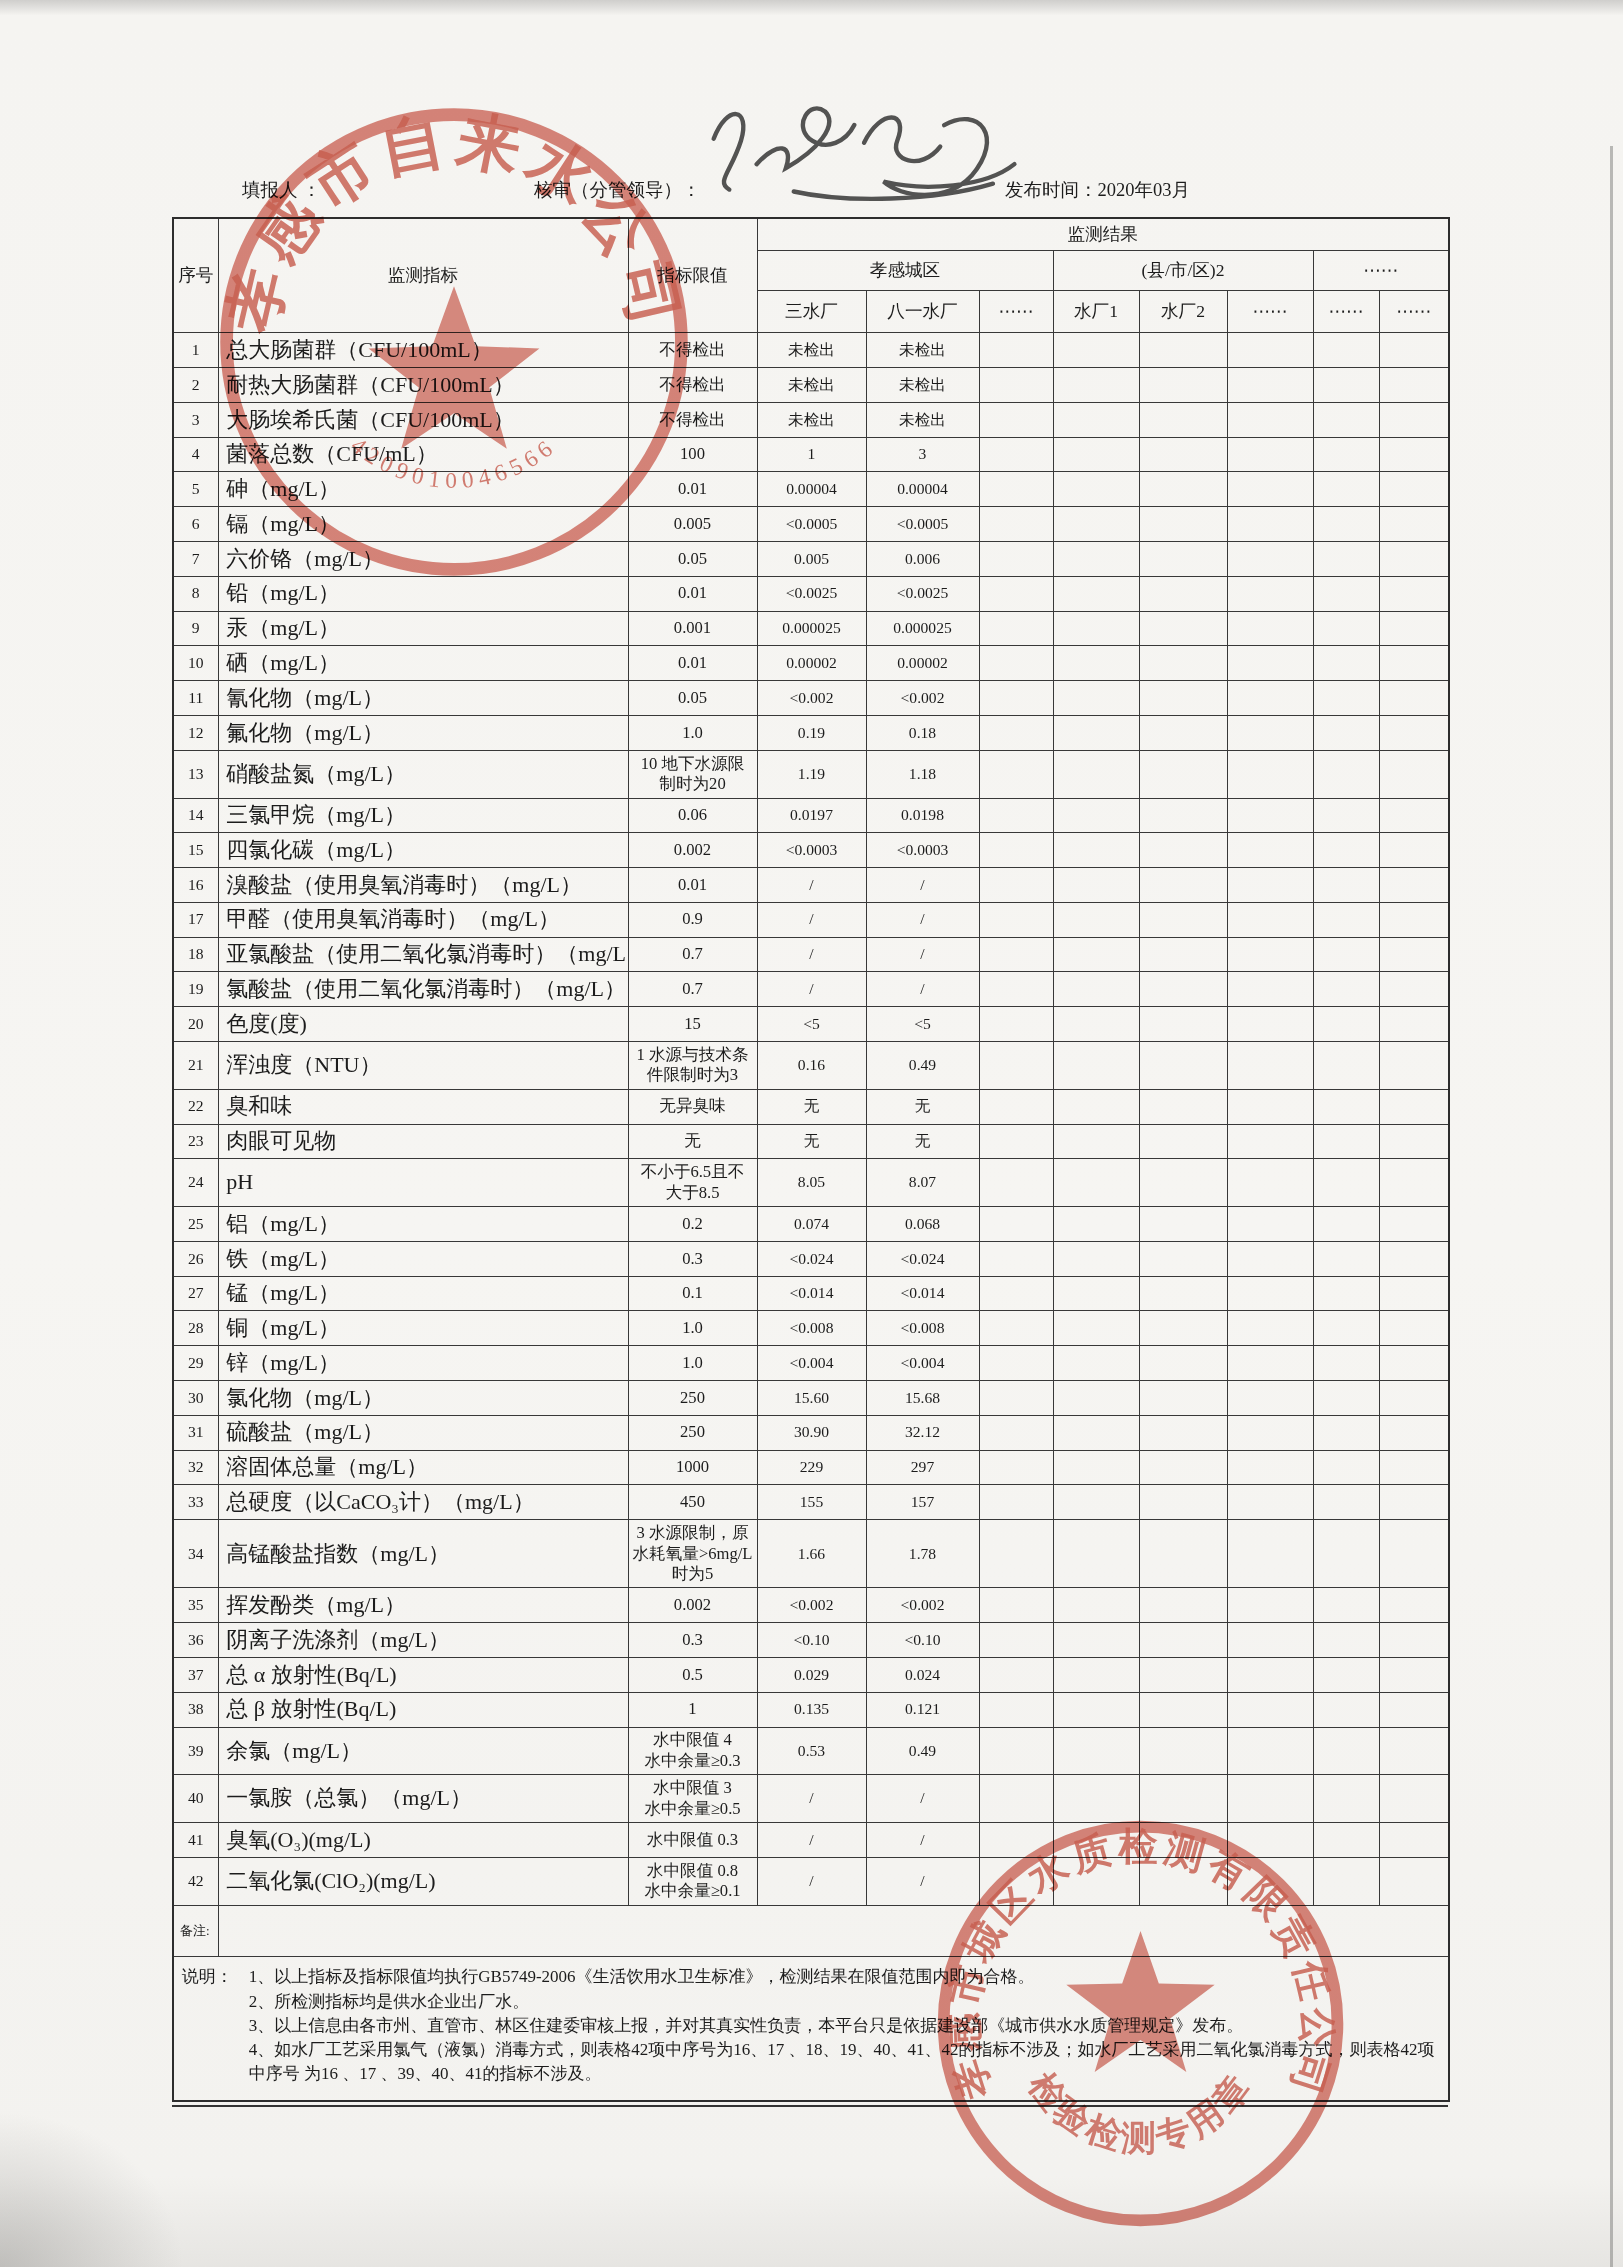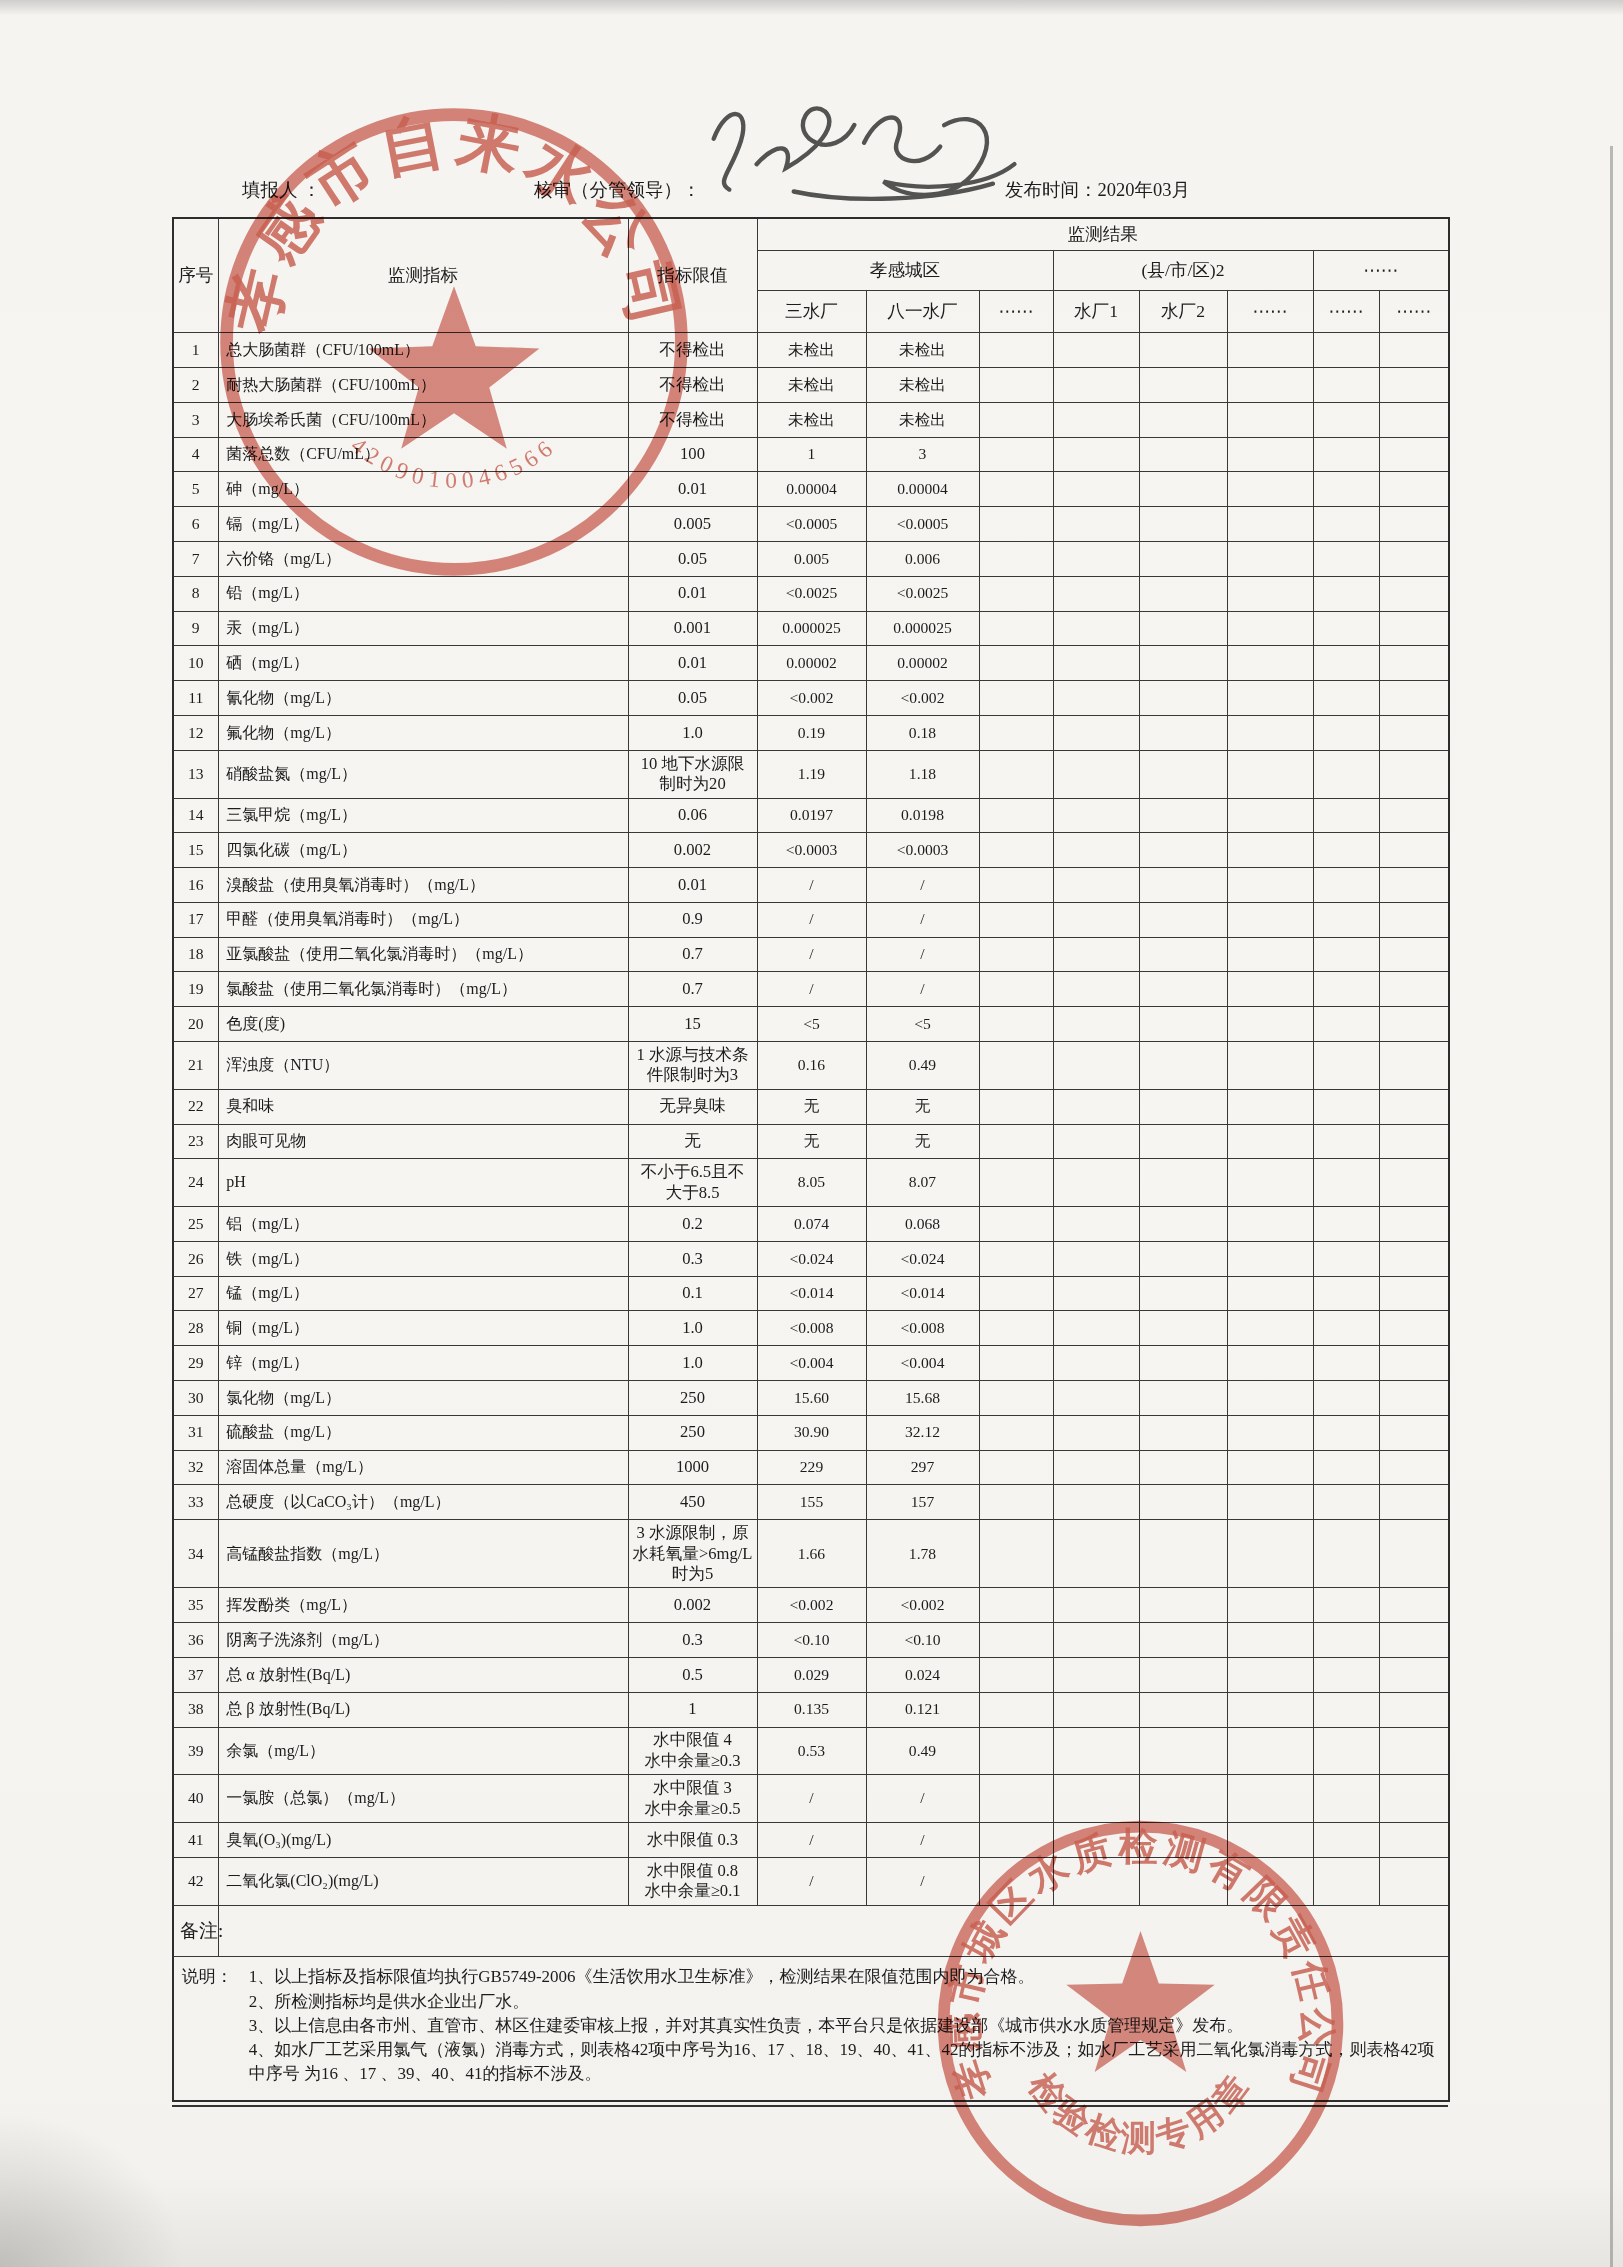--- a/index.html
+++ b/index.html
@@ -47,26 +47,26 @@
     font-weight:normal;text-align:center;vertical-align:middle;
     padding:2.9px 3.9px;line-height:20.5px;font-size:16.6px;
     overflow:hidden;
   }
   thead th{font-size:17.6px;}
   th.h-result{height:25px;}
   th.h-group{height:33px;}
   th.h-plant{height:36px;}
   tbody td{height:28px;}
   td.no{font-size:15.6px;}
-  td.ind{text-align:left;padding-left:7.8px;font-size:16px;white-space:nowrap;}
+  td.ind{text-align:left;padding-left:7.8px;font-size:22px;white-space:nowrap;}
   td.limit,td.val{white-space:pre-line;}
   td.val{font-size:15.6px;}
   .remark-row td{height:45px;}
   .remark-label{
-    text-align:left;padding-left:5.9px;font-size:19px;
+    text-align:left;padding-left:5.9px;font-size:13px;
     white-space:nowrap;overflow:visible;
   }
   .notes-cell{text-align:left;padding:7.8px 11.7px 13.7px 7.8px;}
   .notes{padding-left:62px;font-size:17px;line-height:23.4px;}
   .notes-label{float:left;margin-left:-62px;}
   .note{margin:0 0 1px 5px;}
 
   .stamp{position:absolute;mix-blend-mode:multiply;opacity:.88;}
   .stamp-top{left:210px;top:98px;width:488px;height:488px;}
   .stamp-bottom{left:926px;top:1809px;width:429px;height:429px;}

